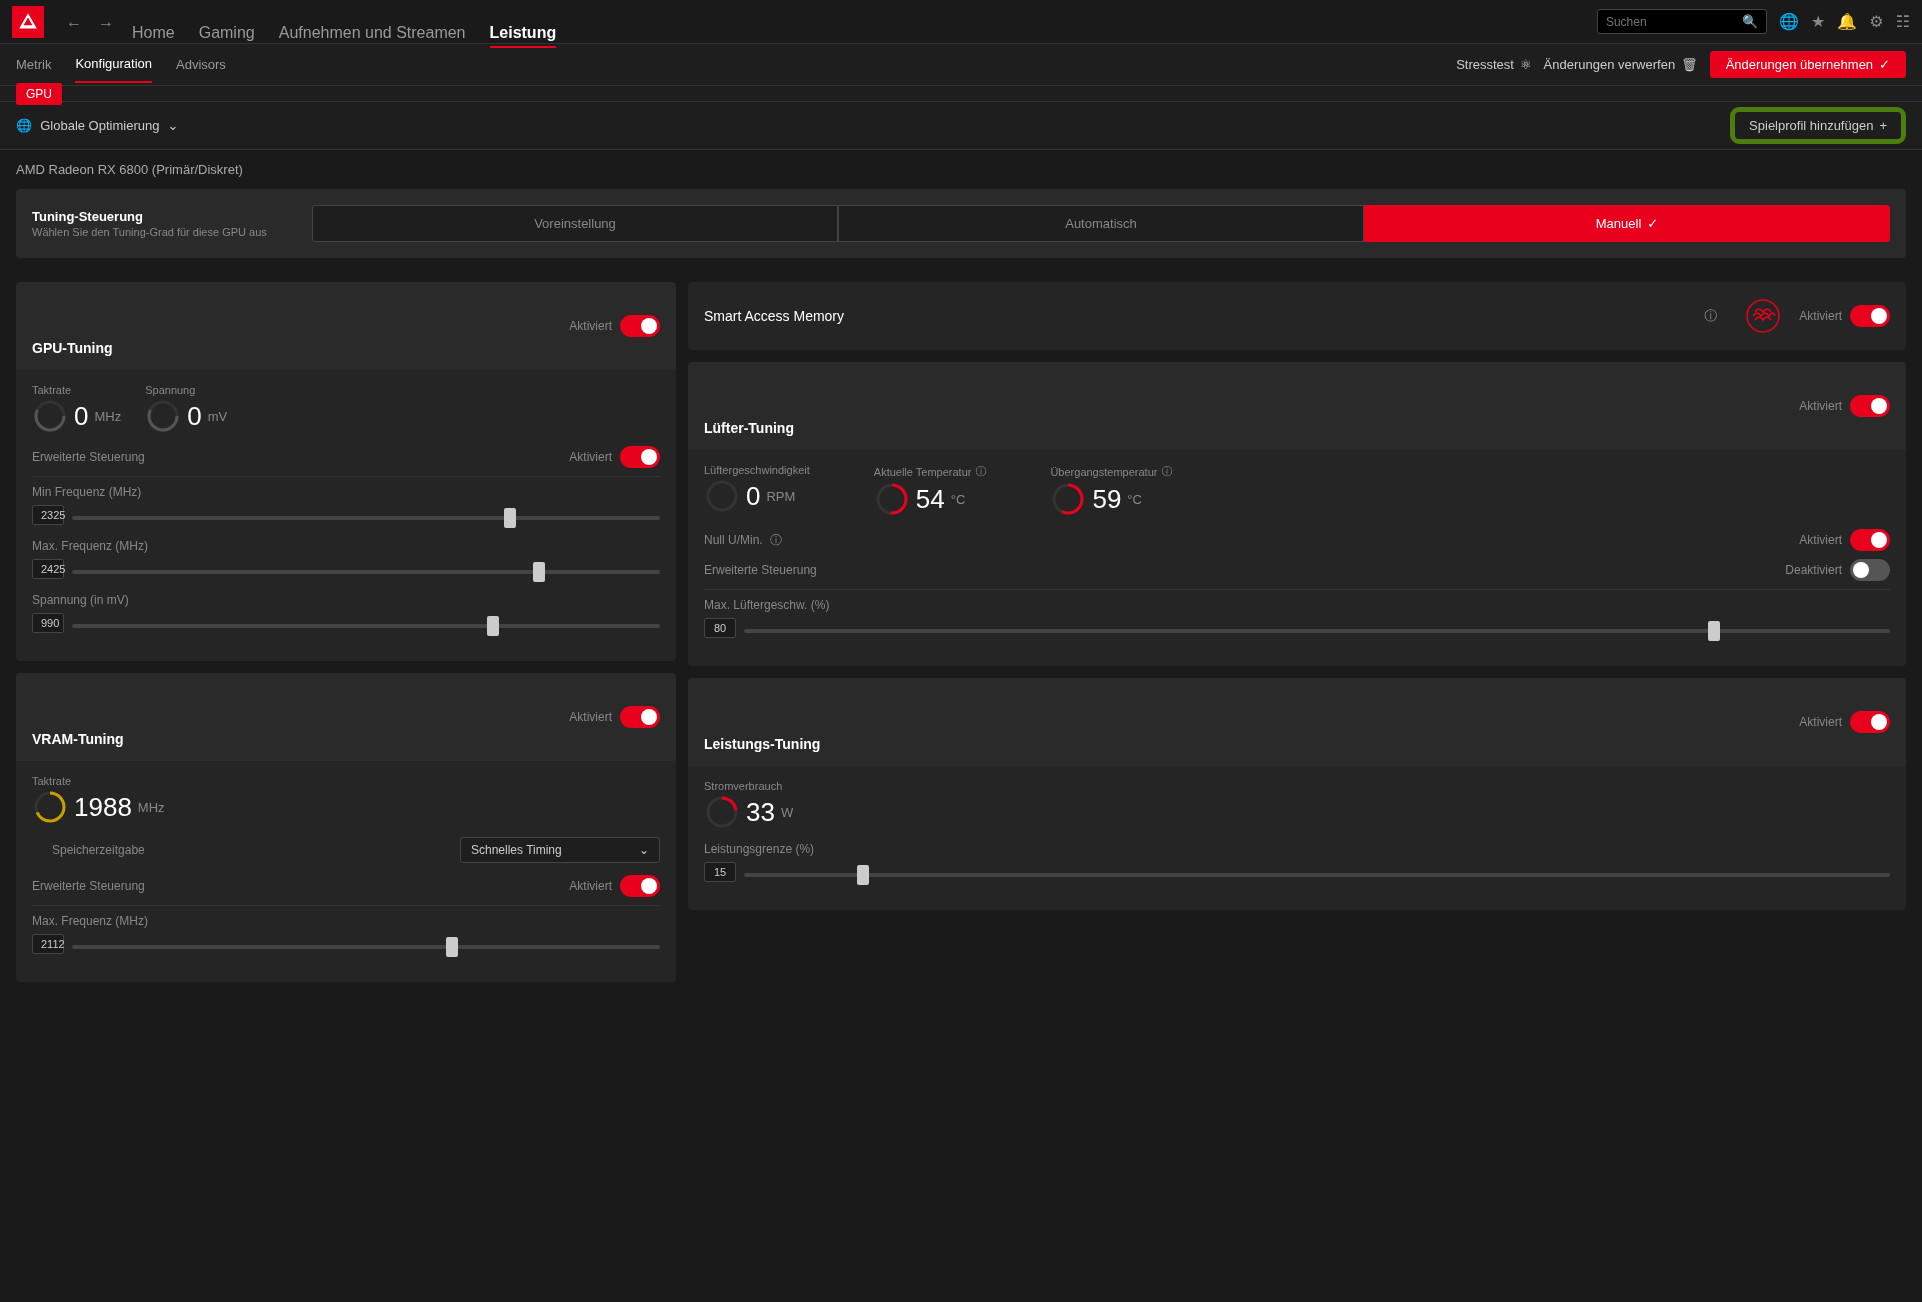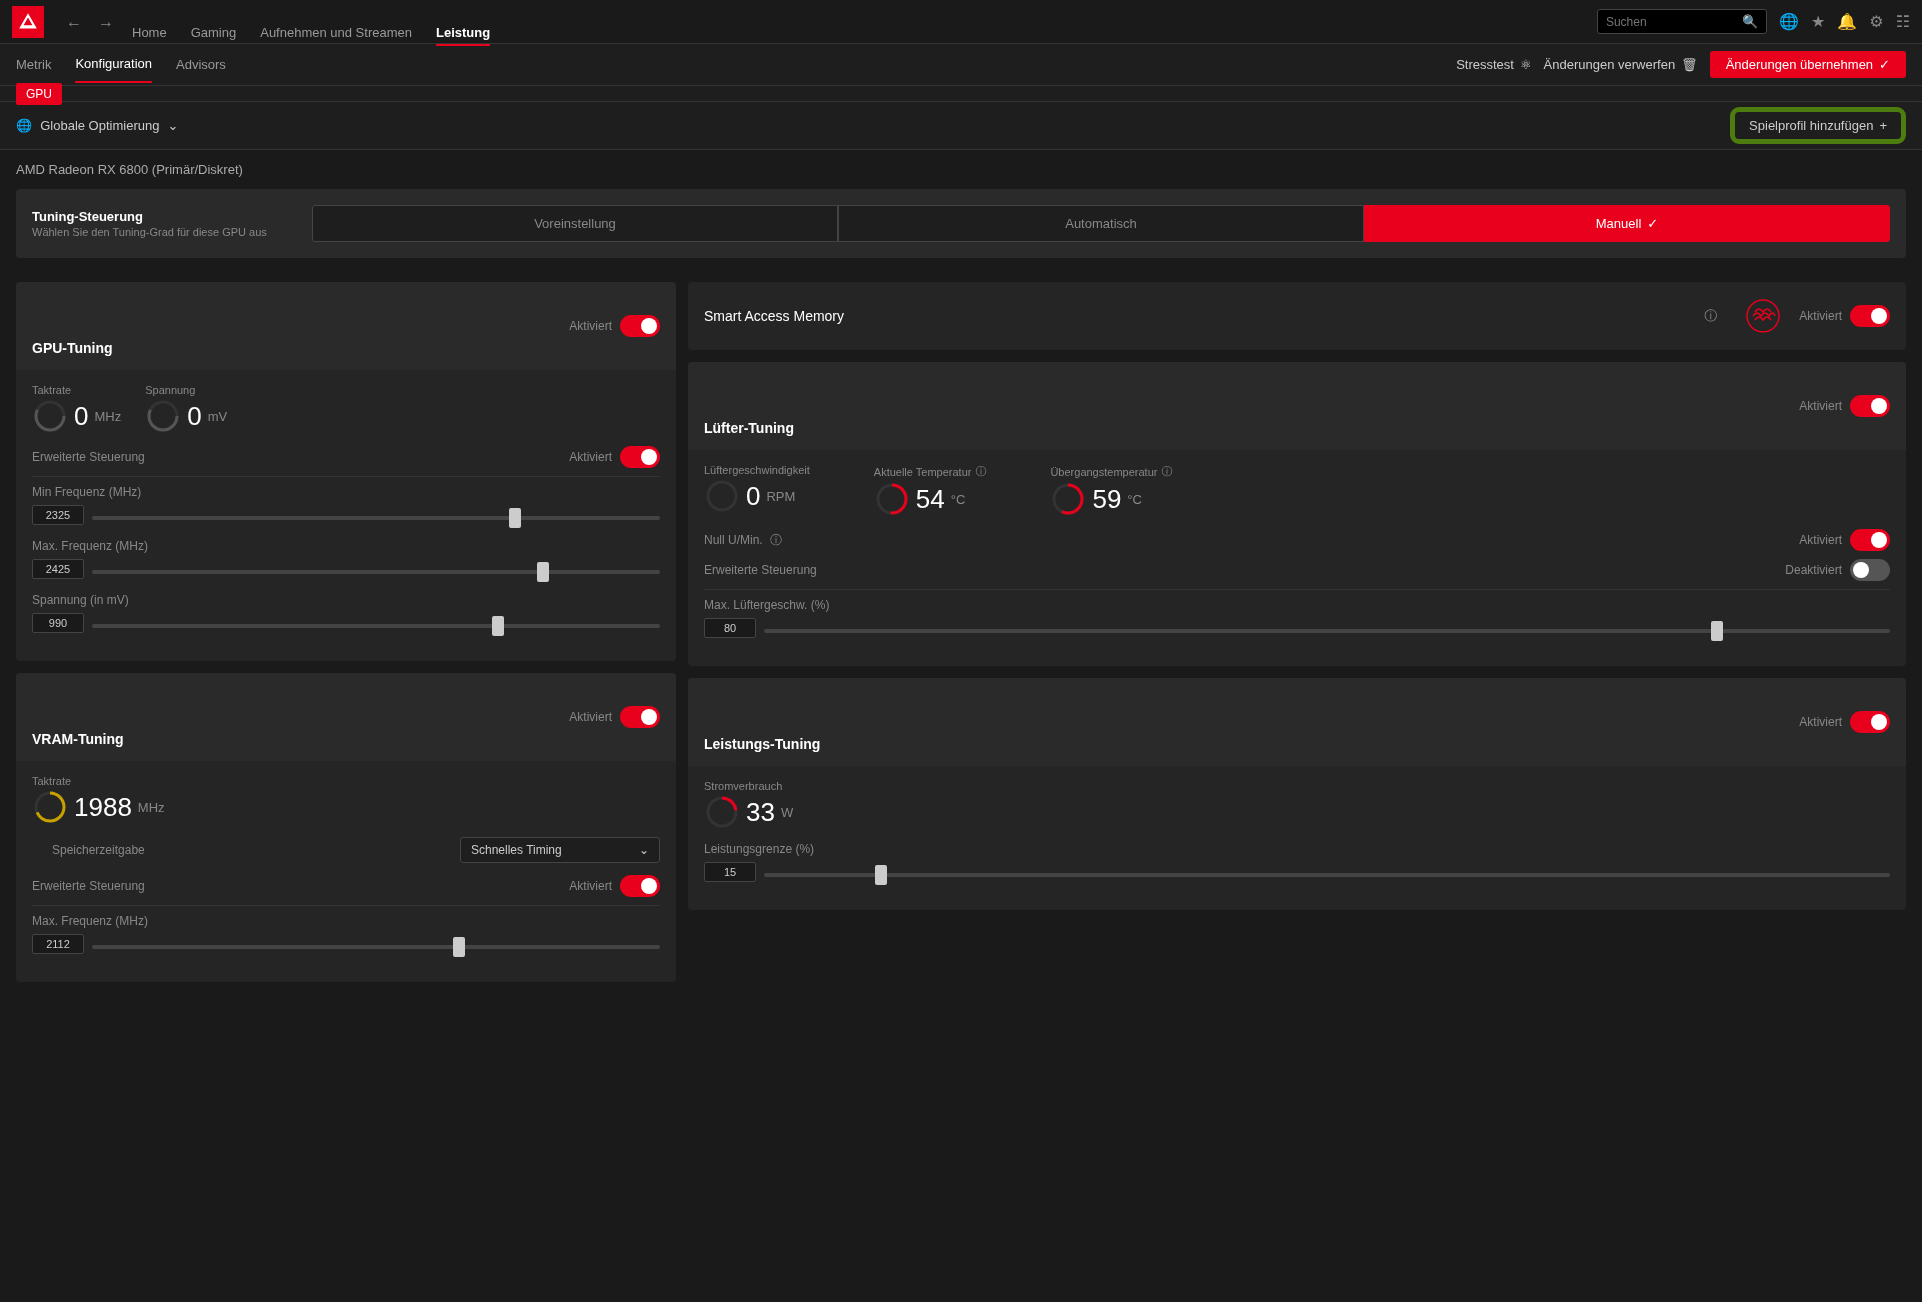--- a/index.html
+++ b/index.html
@@ -5,21 +5,21 @@
     * { box-sizing: border-box; margin: 0; padding: 0; }
     body { background: #1a1a1a; color: #ccc; font-family: 'Segoe UI', Arial, sans-serif; font-size: 13px; width: 1922px; min-height: 1302px; overflow-x: hidden; }
 
     
     .top-nav { background: #1a1a1a; display: flex; align-items: center; height: 44px; padding: 0 12px; border-bottom: 1px solid #333; }
     .amd-logo { width: 32px; height: 32px; background: #e8001c; display: flex; align-items: center; justify-content: center; margin-right: 16px; flex-shrink: 0; }
     .amd-logo svg { width: 22px; height: 22px; fill: white; }
     .nav-arrows { display: flex; gap: 4px; margin-right: 12px; }
     .nav-arrow { background: none; border: none; color: #888; font-size: 16px; cursor: pointer; padding: 4px 6px; }
     .nav-items { display: flex; gap: 24px; flex: 1; }
-    .nav-item { color: #999; cursor: pointer; font-size: 13px; padding: 4px 0; margin-top: 24px; }
+    .nav-item { color: #999; cursor: pointer; font-size: 16px; padding: 4px 0; margin-top: 24px; }
     .nav-item.active { color: #fff; font-weight: 600; border-bottom: 2px solid #e8001c; }
     .nav-right { display: flex; align-items: center; gap: 12px; }
     .search-box { background: #000000; border: 1px solid #444; border-radius: 3px; display: flex; align-items: center; padding: 4px 8px; gap: 6px; }
     .search-box input { background: none; border: none; color: #ccc; font-size: 12px; outline: none; width: 130px; }
     .nav-icon { color: #888; font-size: 16px; cursor: pointer; }
 
     
     .sub-nav { background: #1e1e1e; display: flex; align-items: center; height: 42px; padding: 0 16px; border-bottom: 1px solid #333; gap: 24px; }
     .sub-nav-item { color: #999; cursor: pointer; font-size: 13px; padding: 10px 0; }
     .sub-nav-item.active { color: #fff; border-bottom: 2px solid #e8001c; }
@@ -79,21 +79,21 @@
     .gauge svg { width: 100%; height: 100%; }
 
     
     .section-row { display: flex; align-items: center; margin-bottom: 8px; }
     .section-name { font-size: 12px; color: #888; flex: 1; }
 
     
     .slider-wrap { margin-bottom: 14px; }
     .slider-label { font-size: 12px; color: #888; margin-bottom: 6px; }
     .slider-row { display: flex; align-items: center; gap: 8px; }
-    .slider-val { background: #1a1a1a; border: 1px solid #444; color: #ccc; font-size: 11px; padding: 3px 8px; width: 52px; text-align: center; border-radius: 2px; }
+    .slider-val { background: #1a1a1a; border: 1px solid #444; color: #ccc; font-size: 11px; padding: 3px 8px; width: 32px; text-align: center; border-radius: 2px; }
     input[type=range] { width: 100%; -webkit-appearance: none; height: 4px; background: #444; border-radius: 2px; outline: none; }
     input[type=range]::-webkit-slider-thumb { -webkit-appearance: none; width: 12px; height: 20px; background: #ccc; border-radius: 2px; cursor: pointer; }
 
     
     .dropdown-row { display: flex; align-items: center; margin-bottom: 12px; }
     .dropdown-label { flex: 1; font-size: 12px; color: #888; margin-left: 20px; }
     .dropdown-select { background: #1e1e1e; border: 1px solid #444; color: #ccc; padding: 5px 10px; border-radius: 3px; font-size: 12px; display: flex; align-items: center; gap: 8px; min-width: 200px; cursor: pointer; }
 
     
     .divider { height: 1px; background: #333; margin: 8px 0; }

